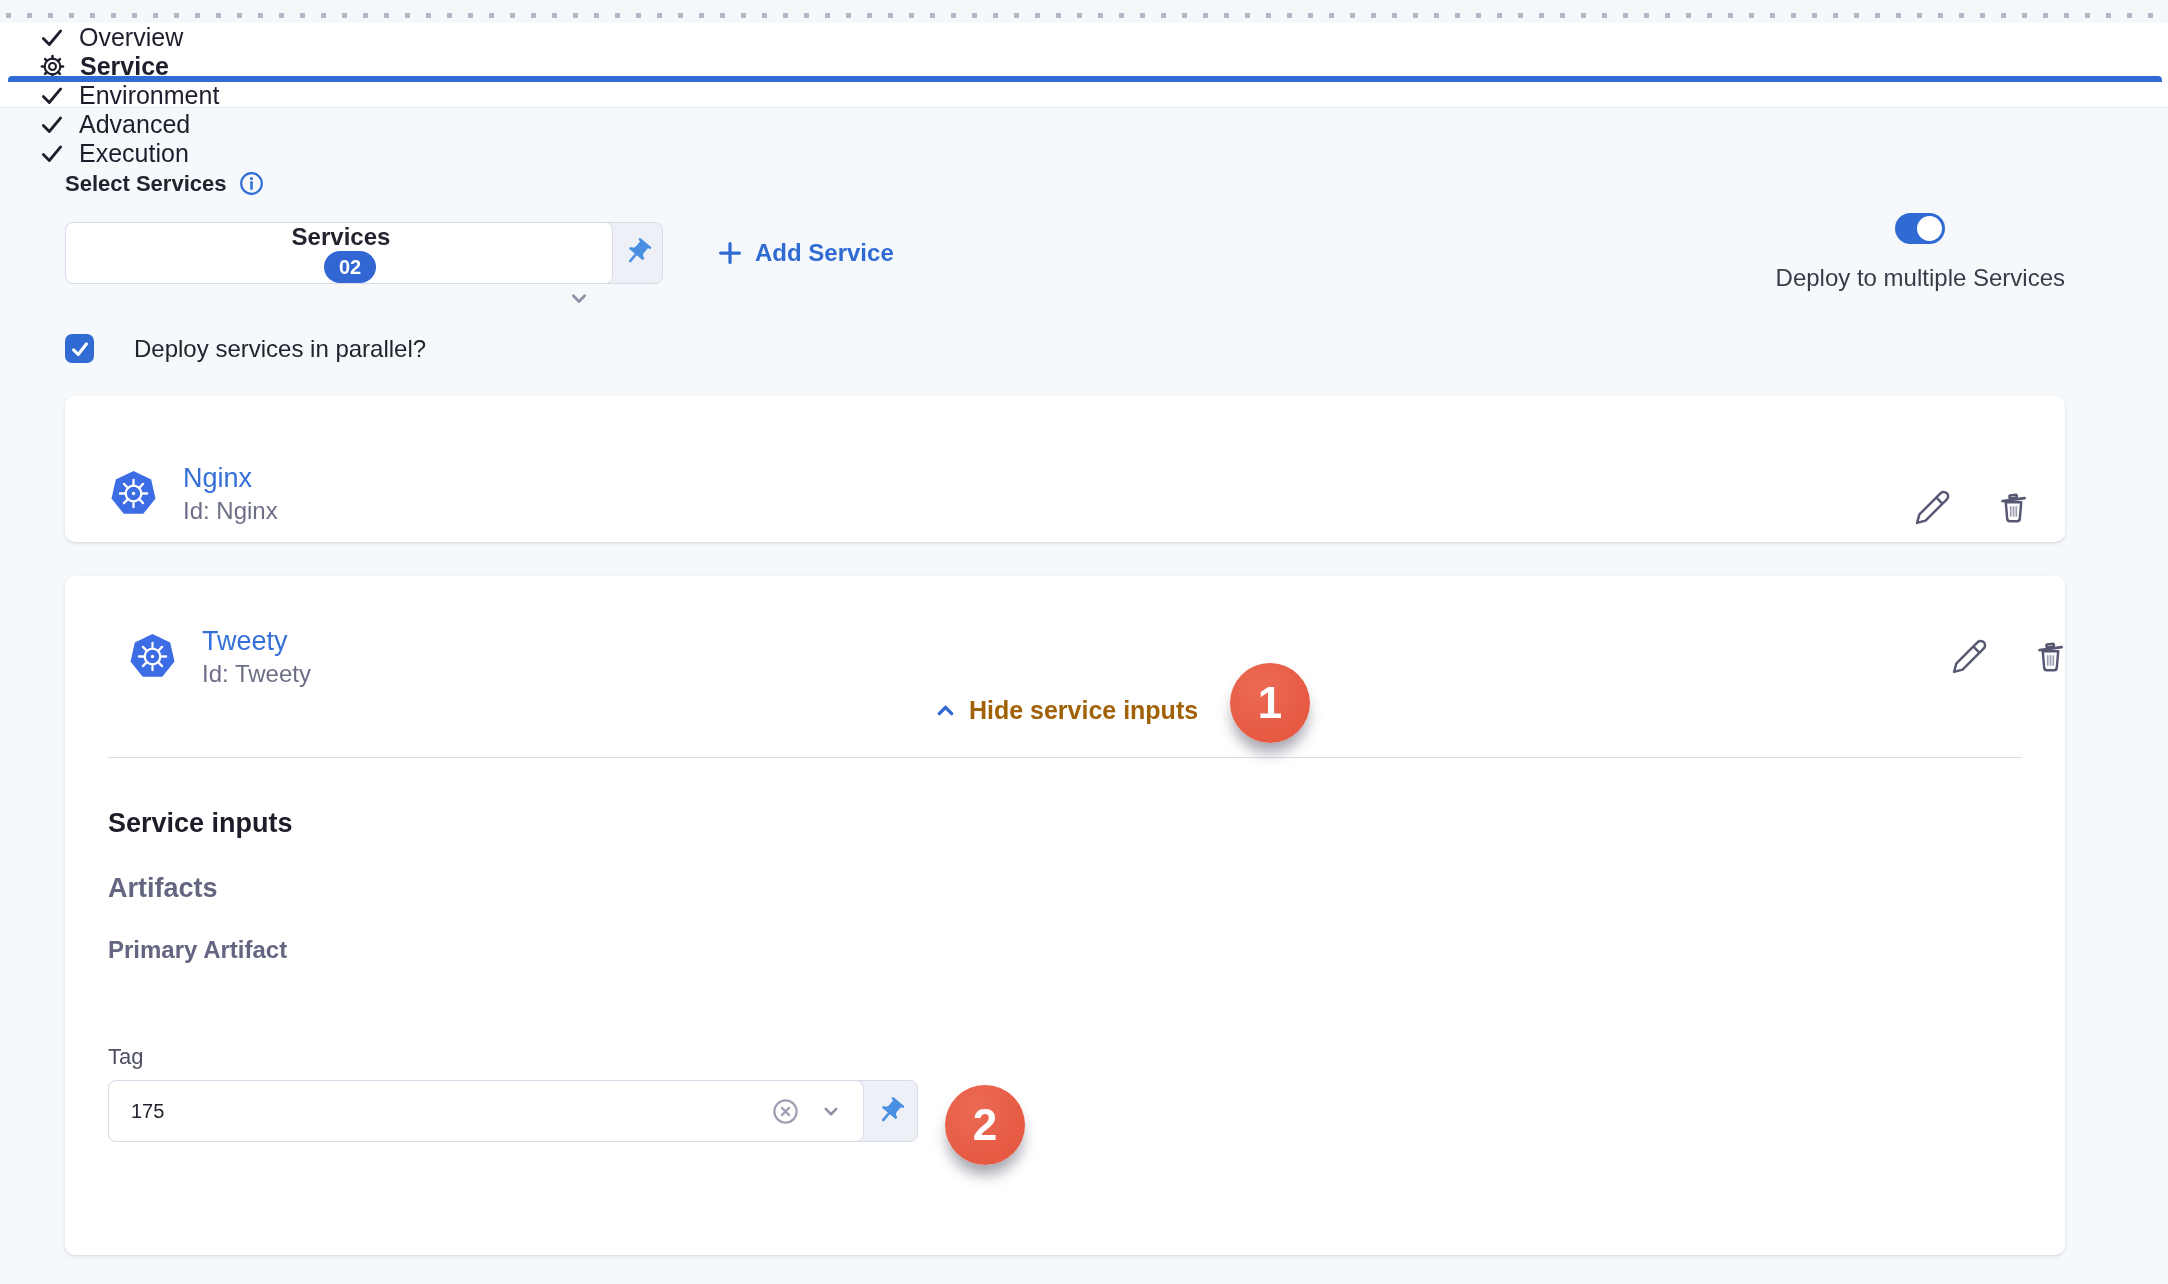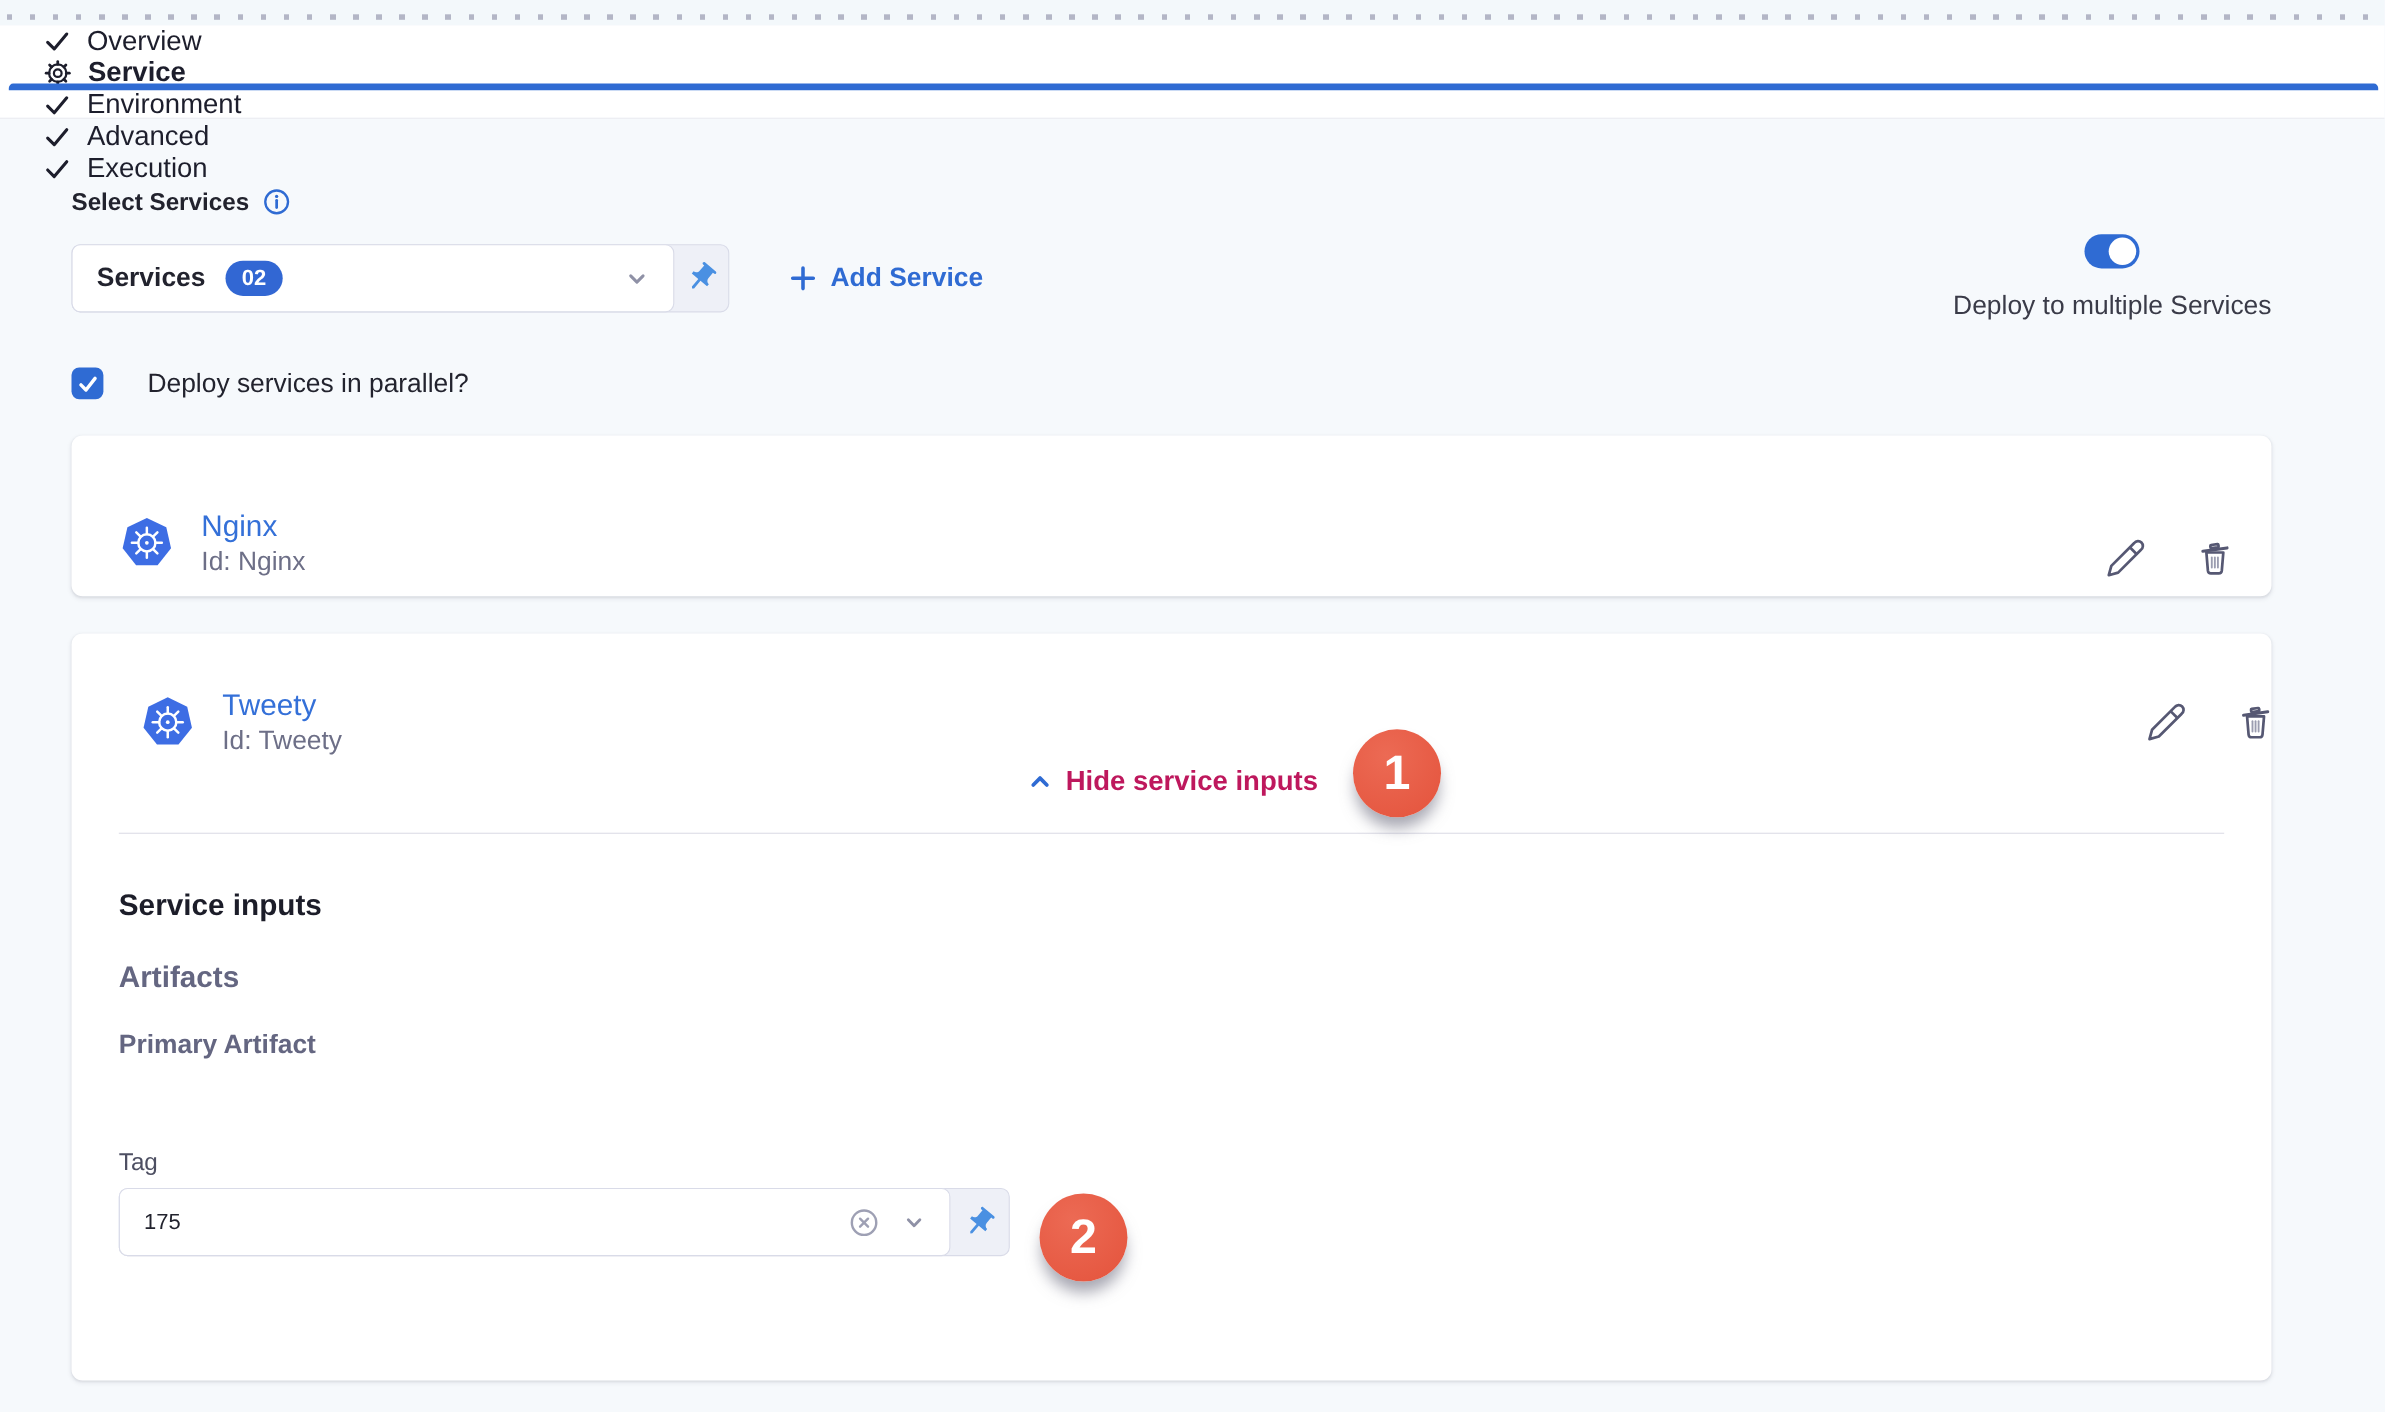--- a/index.html
+++ b/index.html
@@ -37,21 +37,21 @@
   .combo {
     display:flex; height:62px; border-radius:8px; background:#eef0f7;
     border:1px solid #d9dbe8;
   }
   .combo .field {
     background:#fff; border:1px solid #d9dbe8; border-radius:8px;
     margin:-1px; display:flex; align-items:center; padding:0 18px 0 22px;
     position:relative; z-index:1;
   }
   .combo .pinbox { display:flex; align-items:center; justify-content:center; }
-  .combo.services-combo .field { width:548px; }
+  .combo.services-combo .field { width:548px;flex-direction:column; }
   .combo.services-combo .pinbox { width:50px; }
   .combo .ftext { font-size:24px; font-weight:600; color:#22232e; }
   .count-pill {
     margin-left:18px; background:#3267d3; color:#fff; font-size:20px; font-weight:700;
     border-radius:999px; padding:4px 15px; line-height:1.2;
   }
   .add-service {
     margin-left:52px; display:flex; align-items:center; gap:10px;
     color:#2f6bd3; font-size:24px; font-weight:700; cursor:pointer;
   }
@@ -80,21 +80,21 @@
   .card.tweety { margin-top:34px; height:679px; position:relative; padding-top:48px; }
   .svc-head { display:flex; align-items:center; width:100%; }
   .card.tweety .svc-head { padding:0 15px 0 45px;margin-left:19px; }
   .svc-ident { display:flex; align-items:center; gap:26px; }
   .svc-text .svc-name { font-size:27px; font-weight:500; color:#3470d8; cursor:pointer; line-height:34px; }
   .svc-text .svc-id { font-size:24px; color:#6d6f87; line-height:31px; }
   .svc-actions { margin-left:auto; display:flex; align-items:center; gap:44px; }
   .icon-btn { cursor:pointer; display:flex; }
   
   .hide-link-row { margin-top:4px; display:flex; justify-content:center; align-items:center; gap:10px; height:34px; }
-  .hide-link-row .hlabel { color:#be185d; font-size:25px; font-weight:700; cursor:pointer; }
+  .hide-link-row .hlabel { color:#a16207; font-size:25px; font-weight:700; cursor:pointer; }
   .divider { margin:30px 43px 0 43px; border-top:1px solid #dcdde6; }
   .sections { padding:0 43px; }
   .sec-title { margin-top:50px; font-size:27px; font-weight:700; color:#1c1d29; }
   .sec-artifacts { margin-top:34px; font-size:27px; font-weight:700; color:#646681; }
   .sec-primary { margin-top:32px; font-size:24px; font-weight:700; color:#646681; }
   .tag-label { margin-top:80px; font-size:22px; color:#4d4f62; }
   .tag-row { margin-top:10px; display:flex; align-items:center; }
   .combo.tag-combo .field { width:756px; }
   .combo.tag-combo .pinbox { width:54px; }
   .tag-input {

